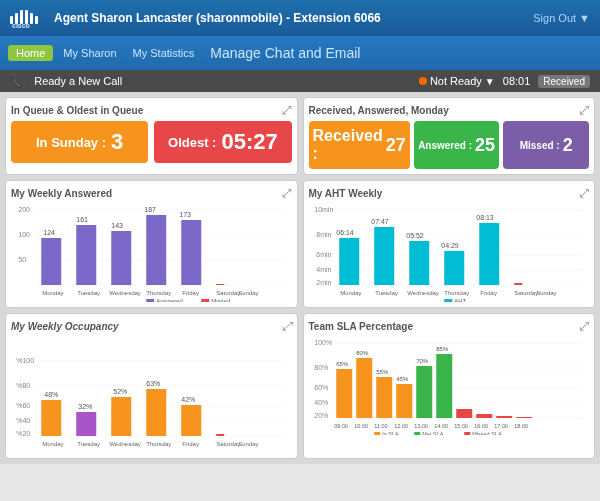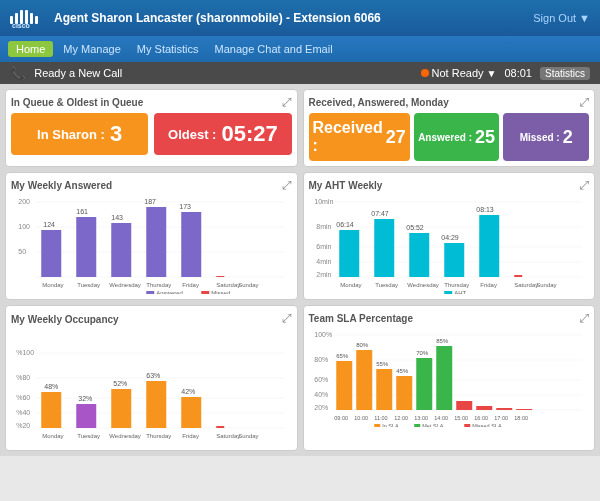--- a/index.html
+++ b/index.html
@@ -19,49 +19,49 @@
         <rect x="20" y="5" width="3" height="11" fill="white" rx="1"></rect>
         <rect x="25" y="8" width="3" height="8" fill="white" rx="1"></rect>
         <text x="2" y="20" font-size="7" fill="#cce5ff" font-weight="bold">cisco</text>
       </svg>
     </div>
     <span style="font-size:12px; font-weight:bold; color:white;">Agent Sharon Lancaster (sharonmobile) - Extension 6066</span>
   </div>
   <span style="font-size:11px; color:#aad4ff; cursor:pointer;">Sign Out ▼</span>
 </div>
 
-<div style="background: linear-gradient(to bottom, #2878c0, #1e6aad); padding: 4px 8px; display:flex; align-items:center; gap:4px; height:26px;">
+<div style="background: linear-gradient(to bottom, #2878c0, #1e6aad); padding: 4px 8px; display:flex; align-items:center; gap:4px; height:34px;">
   <button style="background:#8dc63f; color:white; border:none; padding:2px 8px; border-radius:3px; font-size:11px; cursor:pointer;">Home</button>
-  <button style="background:transparent; color:#cce5ff; border:none; padding:2px 6px; font-size:11px; cursor:pointer;">My Manage</button>
+  <button style="background:transparent; color:#cce5ff; border:none; padding:2px 6px; font-size:11px; cursor:pointer;">My Sharon</button>
   <button style="background:transparent; color:#cce5ff; border:none; padding:2px 6px; font-size:11px; cursor:pointer;">My Statistics</button>
-  <button style="background:transparent; color:#cce5ff; border:none; padding:2px 6px; font-size:11px; cursor:pointer;">Manage Chat and Email</button>
+  <button style="background:transparent; color:#cce5ff; border:none; padding:2px 6px; font-size:14px; cursor:pointer;">Manage Chat and Email</button>
 </div>
 
 <div style="background:#4a4a4a; padding:3px 10px; display:flex; align-items:center; gap:8px; height:22px;">
   <span style="color:white; font-size:13px;">📞</span>
   <span style="color:white; font-size:11px; flex:1;">Ready a New Call</span>
   <div style="display:flex; align-items:center; gap:3px;">
     <span style="width:8px; height:8px; border-radius:50%; background:#ff6600; display:inline-block;"></span>
     <span style="color:white; font-size:11px;">Not Ready</span>
     <span style="color:white; font-size:10px;">▼</span>
   </div>
   <span style="color:white; font-size:11px;">08:01</span>
-  <button style="background:#777; color:white; border:none; padding:1px 5px; border-radius:3px; font-size:10px; cursor:pointer;">Statistics</button>
+  <button style="background:#777; color:white; border:none; padding:1px 5px; border-radius:3px; font-size:10px; cursor:pointer;">Received</button>
 </div>
 
 <div style="padding:5px; display:grid; grid-template-columns:1fr 1fr; grid-template-rows:auto auto auto; gap:5px; background:#d8d8d8;">
 
   <div style="background:white; border-radius:4px; border:1px solid #ccc; padding:5px;">
     <div style="display:flex; justify-content:space-between; align-items:center; margin-bottom:4px;">
       <span style="font-size:10px; font-weight:bold; color:#555;">In Queue &amp; Oldest in Queue</span>
       <span style="color:#888; font-size:12px; cursor:pointer;">⤢</span>
     </div>
     <div style="display:flex; gap:6px;">
       <div style="flex:1; background:#f7941d; border-radius:4px; padding:8px; display:flex; align-items:center; justify-content:center; gap:5px;">
-        <span style="color:white; font-size:13px; font-weight:bold;">In Sharon :</span>
+        <span style="color:white; font-size:13px; font-weight:bold;">In Sunday :</span>
         <span style="color:white; font-size:22px; font-weight:bold;">3</span>
       </div>
       <div style="flex:1; background:#e8474a; border-radius:4px; padding:8px; display:flex; align-items:center; justify-content:center; gap:5px;">
         <span style="color:white; font-size:13px; font-weight:bold;">Oldest :</span>
         <span style="color:white; font-size:22px; font-weight:bold;">05:27</span>
       </div>
     </div>
   </div>
 
   <div style="background:white; border-radius:4px; border:1px solid #ccc; padding:5px;">
@@ -178,21 +178,21 @@
         <text x="166" y="93" font-size="6" fill="#666">Friday</text>
         <text x="200" y="93" font-size="6" fill="#666">Saturday</text>
         <text x="222" y="93" font-size="6" fill="#666">Sunday</text>
         <rect x="130" y="97" width="8" height="4" fill="#00bcd4"></rect>
         <text x="140" y="101" font-size="6" fill="#666">AHT</text>
       </svg>
     </div>
   </div>
 
   <div style="background:white; border-radius:4px; border:1px solid #ccc; padding:5px;">
-    <div style="display:flex; justify-content:space-between; align-items:flex-end; margin-bottom:20px;">
+    <div style="display:flex; justify-content:space-between; align-items:center; margin-bottom:20px;font-style:italic;">
       <span style="font-size:10px; font-weight:bold; color:#555;">My Weekly Occupancy</span>
       <span style="color:#888; font-size:12px; cursor:pointer;">⤢</span>
     </div>
     <div style="width:100%; height:100px;">
       <svg width="100%" height="100%" viewBox="0 0 270 100">
         <text x="0" y="10" font-size="7" fill="#888">%100</text>
         <text x="0" y="35" font-size="7" fill="#888">%80</text>
         <text x="0" y="55" font-size="7" fill="#888">%60</text>
         <text x="0" y="70" font-size="7" fill="#888">%40</text>
         <text x="0" y="83" font-size="7" fill="#888">%20</text>

